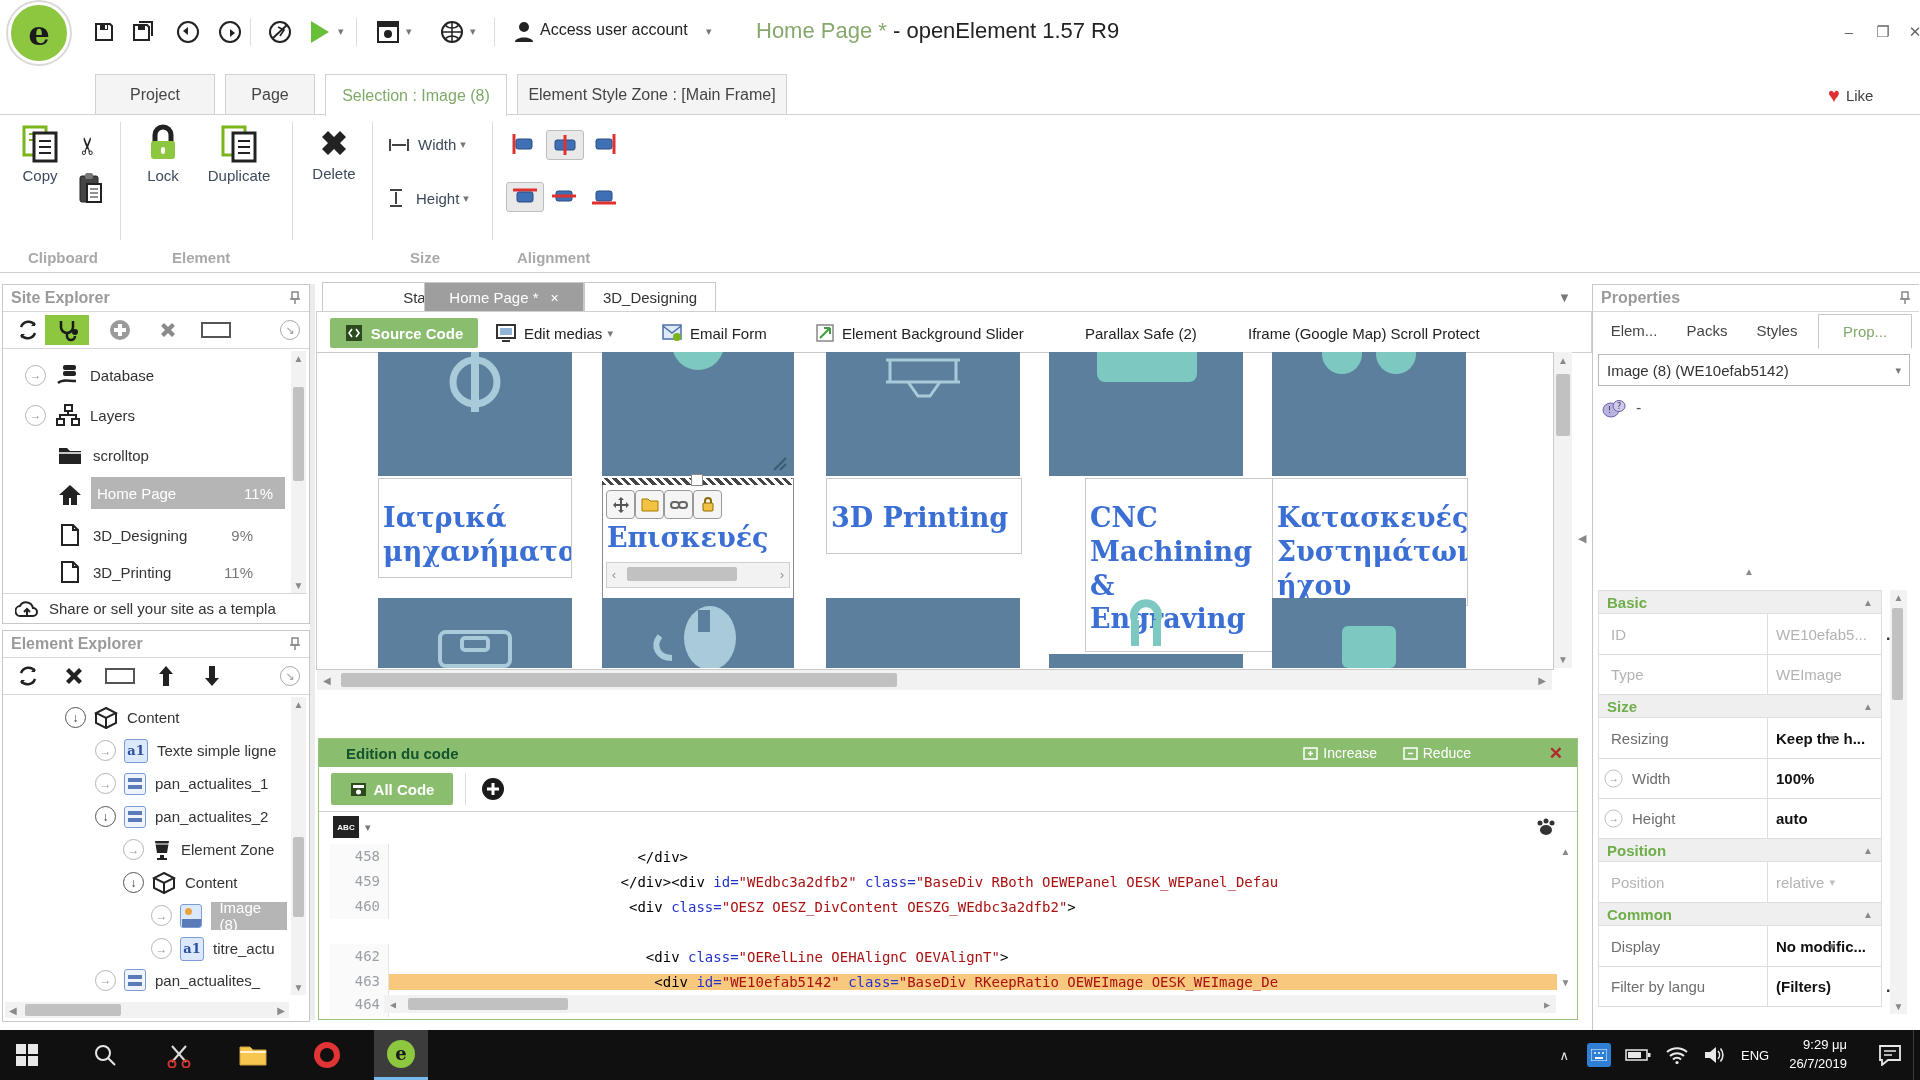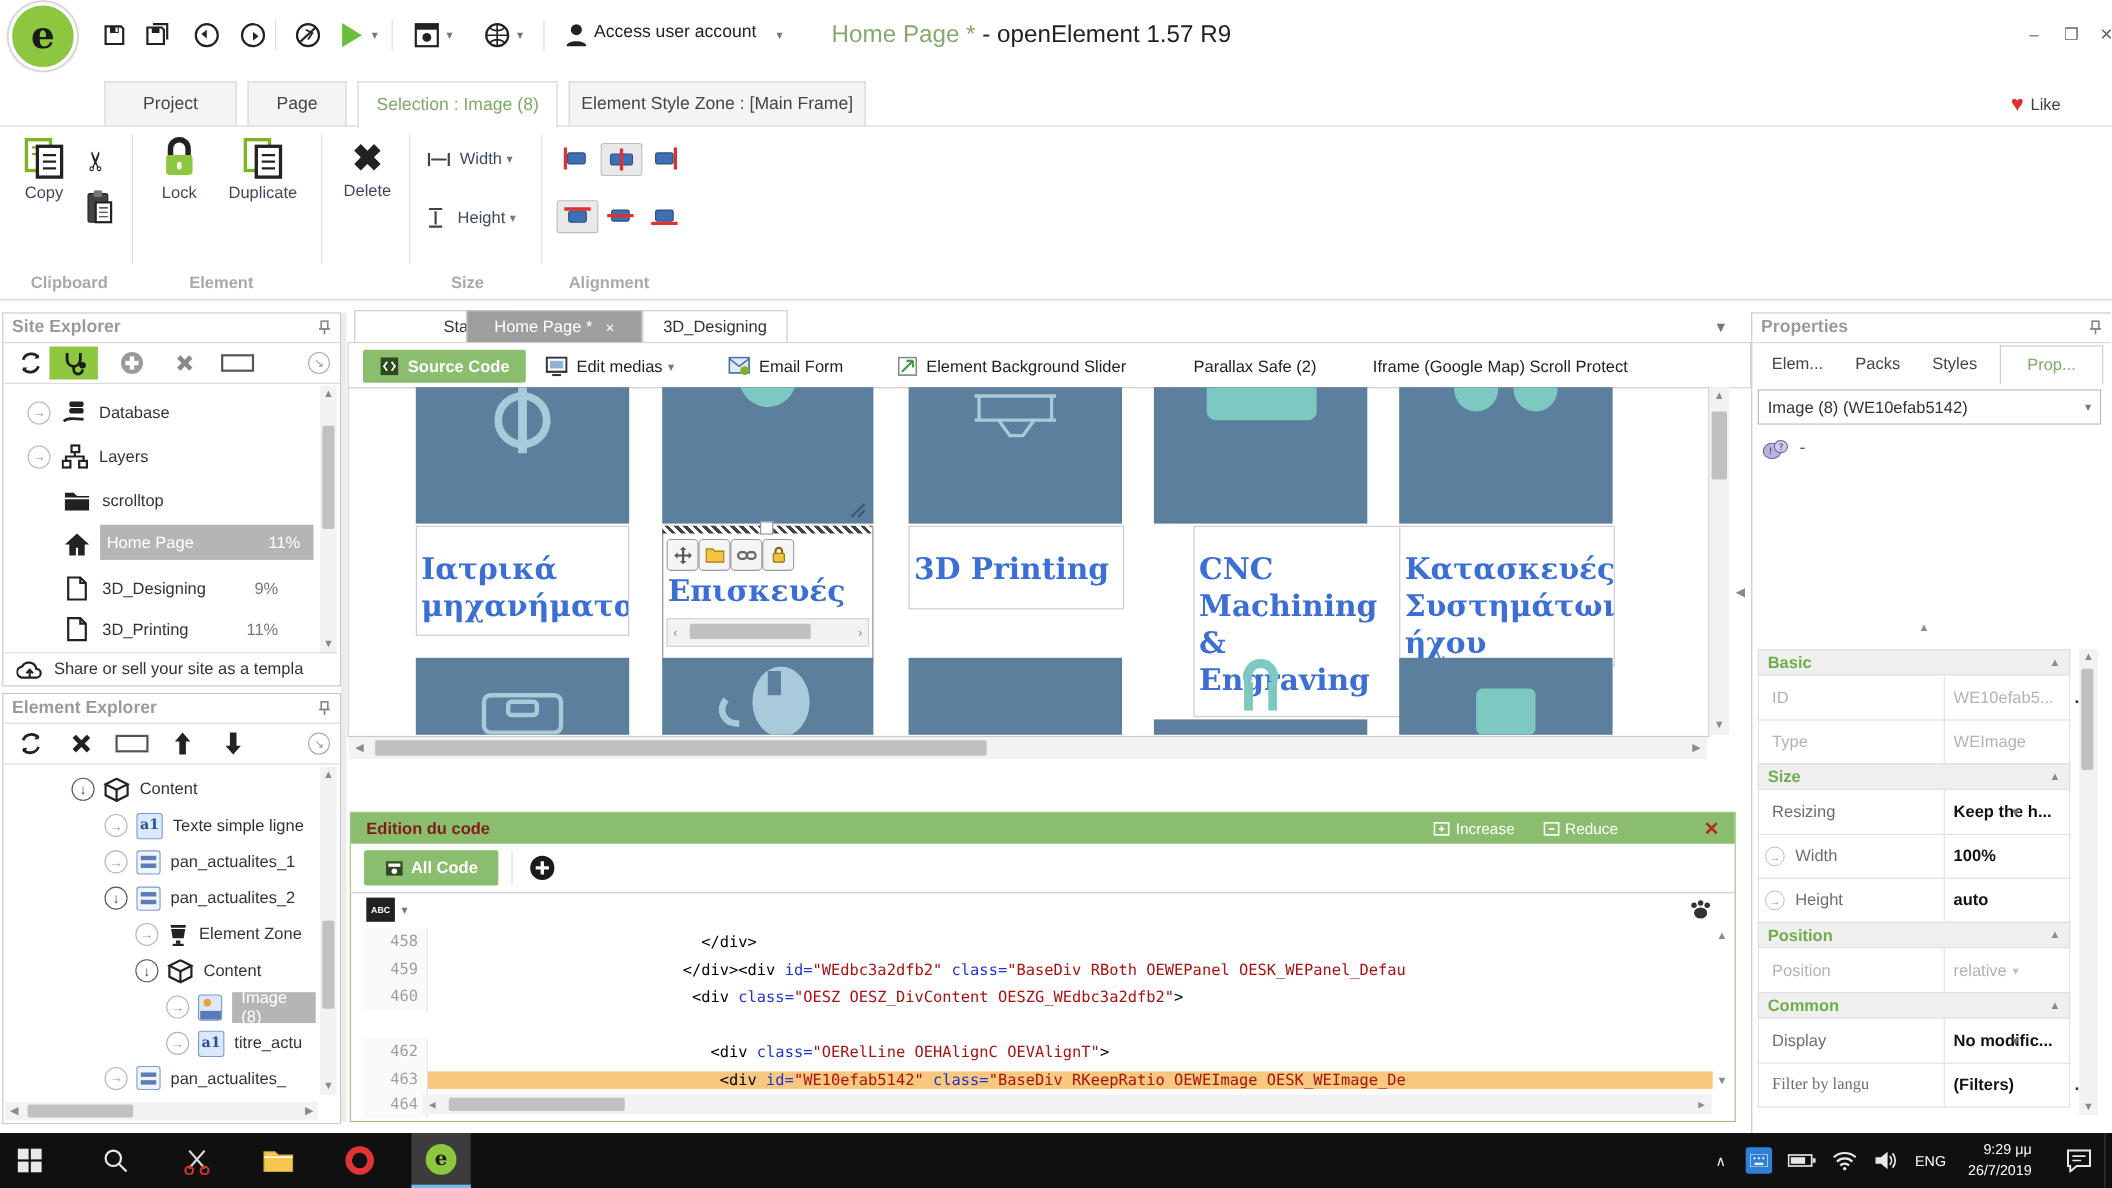--- a/index.html
+++ b/index.html
@@ -712,21 +712,21 @@
   <div class="scroll-v" style="left:1554px;top:352px;width:18px;height:316px;">
     <div class="sb-ar" style="margin-top:3px;">▲</div>
     <div class="thumb-v" style="top:22px;height:62px;width:14px;"></div>
     <div class="sb-ar" style="position:absolute;bottom:3px;width:100%;">▼</div>
   </div>
   <div class="abs" style="left:1578px;top:532px;color:#888;font-size:11px;">◀</div>
   <div class="abs" style="left:310px;top:284px;width:5px;height:736px;background:#ececec;"></div>
 
   <div class="abs" style="left:318px;top:738px;width:1258px;height:280px;border:1px solid #9bc47e;background:#fff;">
     <div class="code-head" style="left:0;top:0;width:1258px;height:28px;position:absolute;">
-      <span style="margin-left:14px;font-weight:bold;font-size:15px;color: #7f1d1d;">Edition du code</span>
+      <span style="margin-left:27px;font-weight:bold;font-size:15px;color: #14532d;">Edition du code</span>
       <div class="flex" style="position:absolute;right:200px;color:#fff;font-size:14px;">
         <svg width="15" height="13" viewBox="0 0 15 13" style="margin-right:5px;">
             <rect x="1" y="1" width="13" height="11" fill="none" stroke="#fff" stroke-width="1.5"></rect>
             <path d="M7.5 4v5M5 6.5h5" stroke="#fff" stroke-width="1.5"></path>
           </svg>
         <span>Increase</span>
       </div>
       <div class="flex" style="position:absolute;right:106px;color:#fff;font-size:14px;">
         <svg width="15" height="13" viewBox="0 0 15 13" style="margin-right:5px;">
             <rect x="1" y="1" width="13" height="11" fill="none" stroke="#fff" stroke-width="1.5"></rect>
@@ -909,21 +909,21 @@
     <div class="pl">
         <span>Display</span>
       </div>
     <div class="pv">
         <span>No modific...</span>
       <span class="caret" style="position:absolute;right:46px;">▾</span>
       </div>
   </div>
   <div class="prow" style="left:1598px;top:966px;width:282px;">
     <div class="pl">
-        <span style="white-space:nowrap;overflow:hidden;font-family:Liberation Serif, serif;">Filter by langu</span>
+        <span style="white-space:nowrap;overflow:hidden;">Filter by langu</span>
       </div>
     <div class="pv">
         <span>(Filters)</span>
       </div>
   </div>
   <span class="abs dots" style="left:1886px;top:978px;">...</span>
   <div class="scroll-v" style="left:1890px;top:590px;width:17px;height:424px;">
     <div class="sb-ar" style="margin-top:2px;">▲</div>
     <div class="thumb-v" style="top:18px;height:92px;"></div>
     <div class="sb-ar" style="position:absolute;bottom:2px;width:100%;">▼</div>

